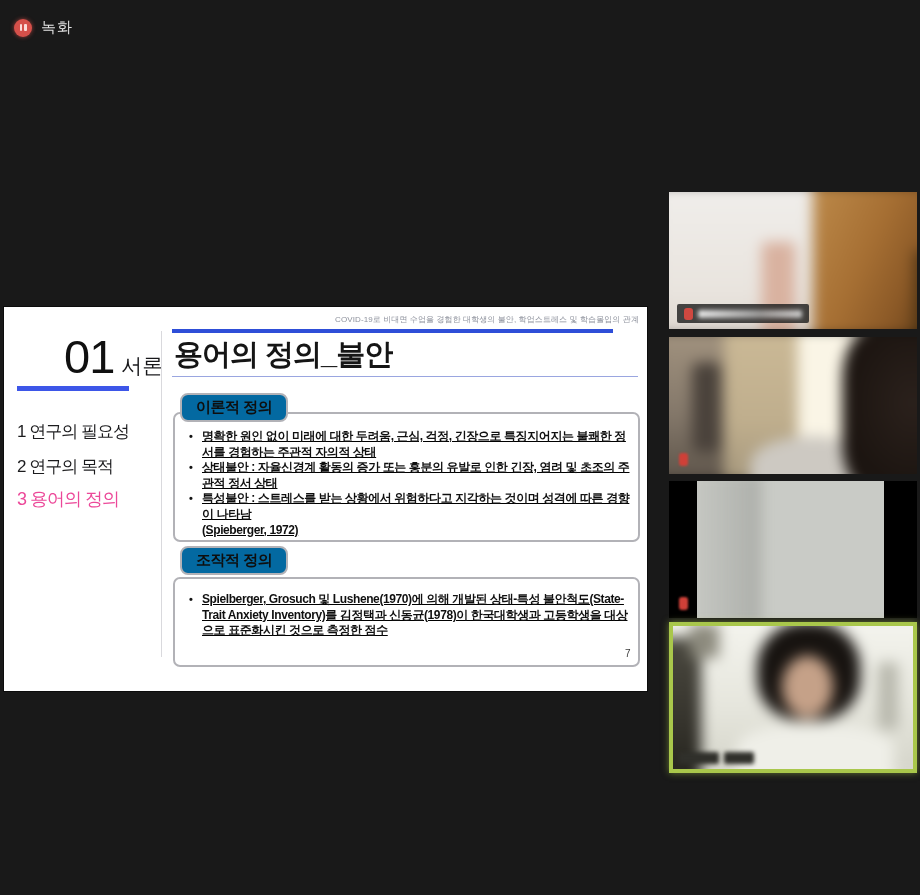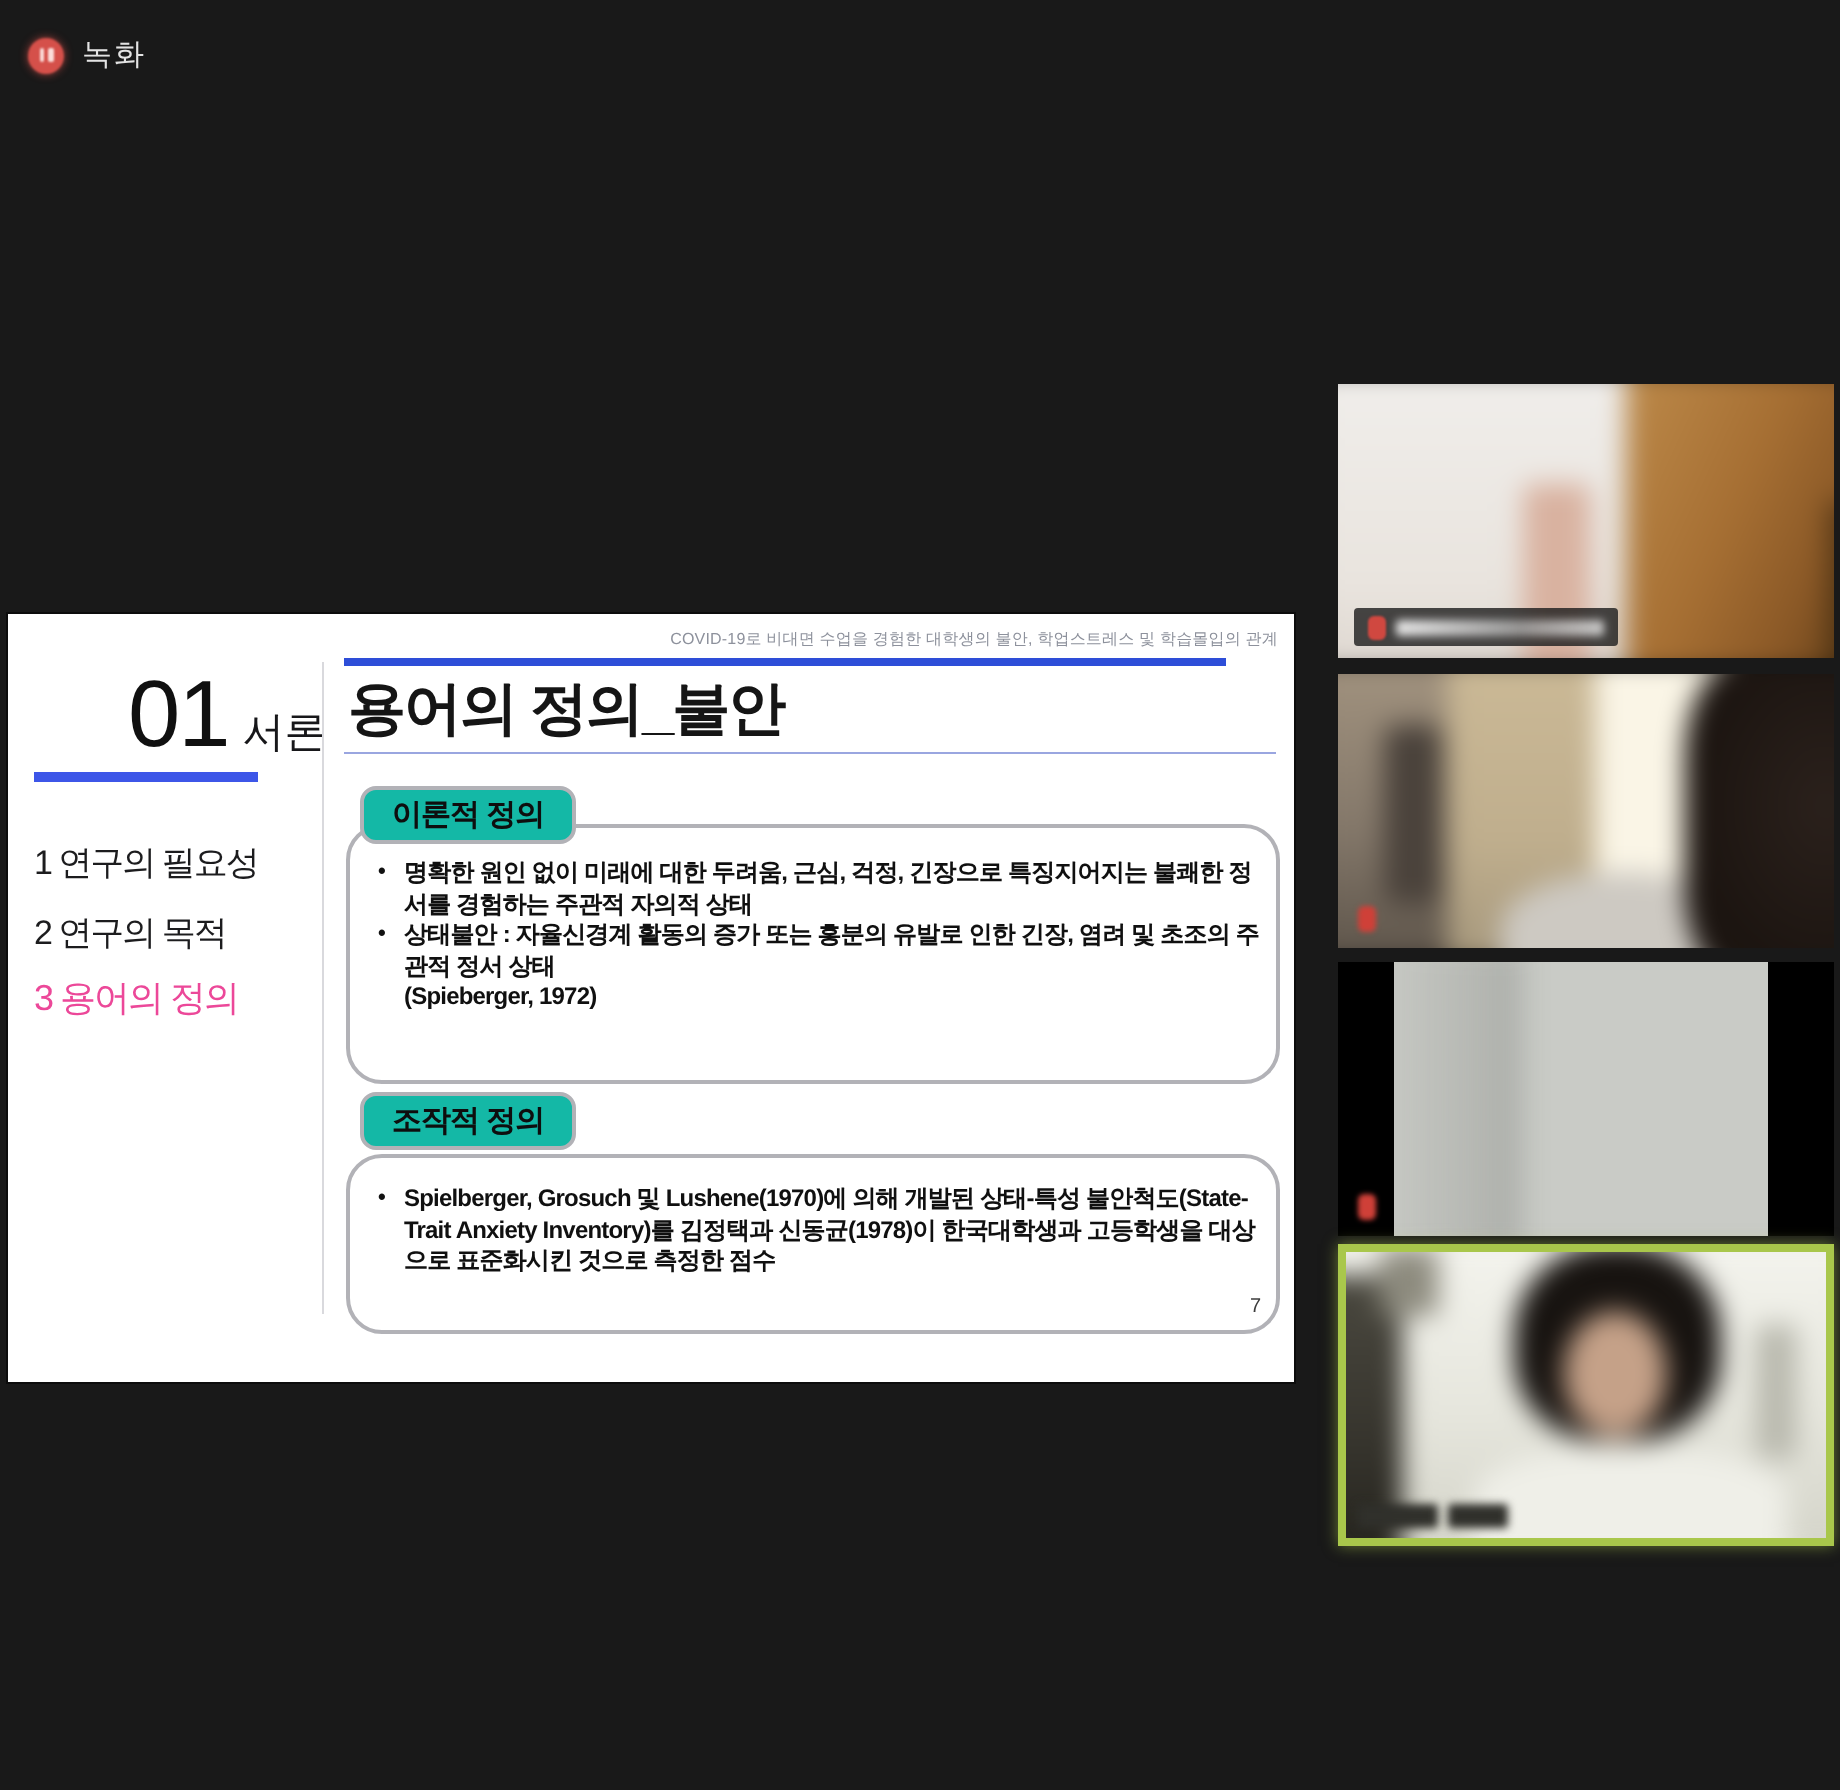--- a/index.html
+++ b/index.html
@@ -35,24 +35,24 @@
   .menu-item.m1{top:113px;}
   .menu-item.m2{top:148px;}
   .menu-item.active{top:180px;color:#ec4899;font-size:18px;}
 
   .top-rule{position:absolute;left:168px;top:22px;width:441px;height:4px;background:#2e4ed8;}
   .slide-title{position:absolute;left:170px;top:28px;margin:0;font-size:29px;
     font-weight:600;color:#151515;letter-spacing:-1px;white-space:nowrap;}
   .title-rule{position:absolute;left:168px;top:69px;width:466px;height:1px;background:#9aa6e0;}
 
   .defbox{position:absolute;left:169px;width:463px;border:2px solid #b2b2b7;
-    border-radius:18px;background:#fff;overflow:hidden;}
+    border-radius:7px;background:#fff;overflow:hidden;text-decoration:underline;}
   .defbox.b1{top:105px;height:126px;}
   .defbox.b2{top:270px;height:86px;}
-  .pill{position:absolute;left:176px;padding:3px 14px;background:#14b8a6;
+  .pill{position:absolute;left:176px;padding:3px 14px;background:#0369a1;
     border:2px solid #b2b2b7;border-radius:8px;font-size:15px;font-weight:700;
     color:#0e0e0e;z-index:2;letter-spacing:-.5px;white-space:nowrap;}
   .pill.p1{top:86px;}
   .pill.p2{top:239px;}
   .bullets{margin:0;padding:0;list-style:none;}
   .b1 .bullets{padding:15px 8px 0 12px;}
   .b2 .bullets{padding:13px 8px 0 12px;}
   .bullets li{position:relative;padding-left:15px;font-size:12px;font-weight:600;
     line-height:1.3;color:#101010;letter-spacing:-.4px;}
   .bullets li::before{content:"•";position:absolute;left:2px;top:0;font-size:11px;color:#111;}
@@ -144,20 +144,21 @@
 
     <div class="top-rule"></div>
     <h1 class="slide-title">용어의 정의_불안</h1>
     <div class="title-rule"></div>
 
     <div class="pill p1">이론적 정의</div>
     <div class="defbox b1">
       <ul class="bullets">
         <li>명확한 원인 없이 미래에 대한 두려움, 근심, 걱정, 긴장으로 특징지어지는 불쾌한 정서를 경험하는 주관적 자의적 상태</li>
         <li>상태불안 : 자율신경계 활동의 증가 또는 흥분의 유발로 인한 긴장, 염려 및 초조의 주관적 정서 상태</li>
+        <li>특성불안 : 스트레스를 받는 상황에서 위험하다고 지각하는 것이며 성격에 따른 경향이 나타남</li>
         <li class="no-marker">(Spieberger, 1972)</li>
       </ul>
     </div>
 
     <div class="pill p2">조작적 정의</div>
     <div class="defbox b2">
       <ul class="bullets">
         <li>Spielberger, Grosuch 및 Lushene(1970)에 의해 개발된 상태-특성 불안척도(State-Trait Anxiety Inventory)를 김정택과 신동균(1978)이 한국대학생과 고등학생을 대상으로 표준화시킨 것으로 측정한 점수</li>
       </ul>
     </div>

